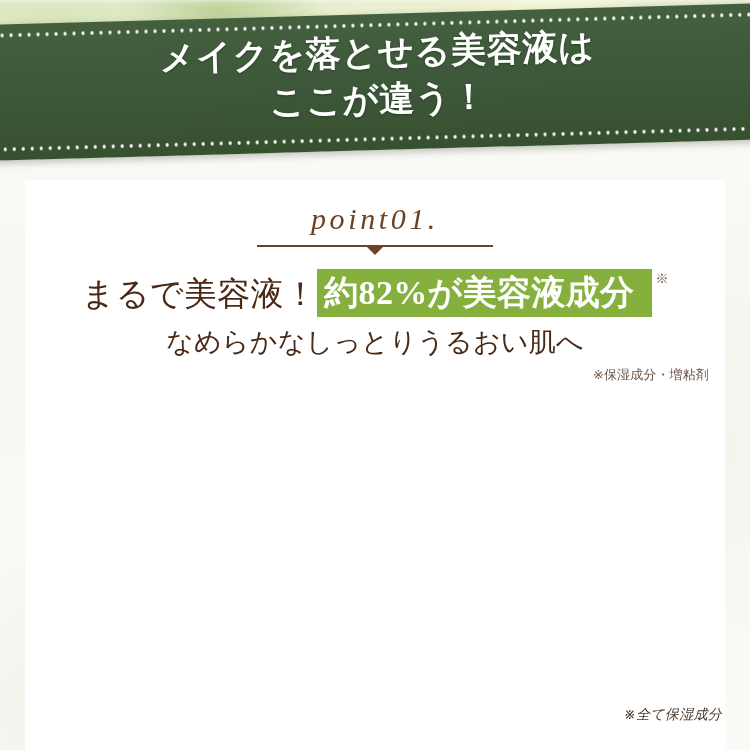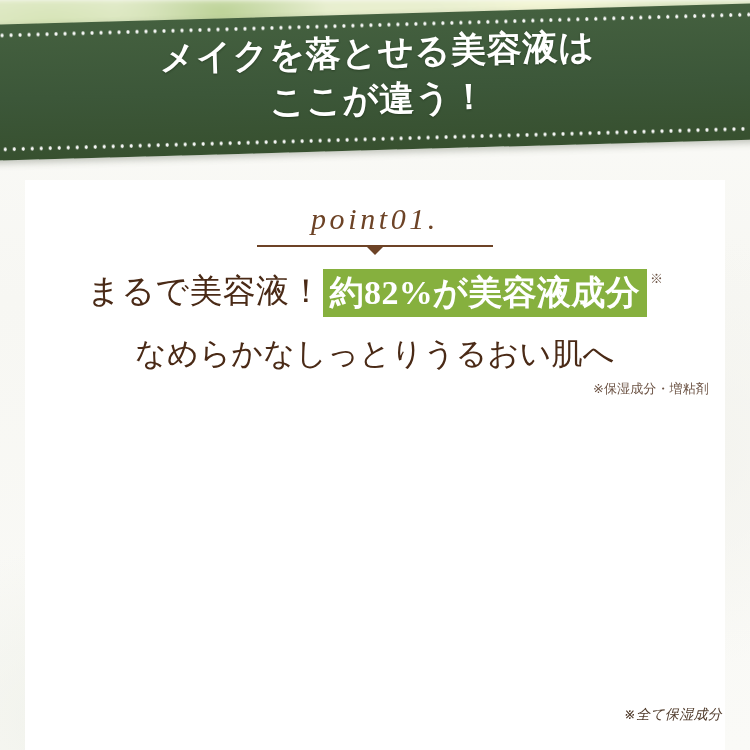--- a/index.html
+++ b/index.html
@@ -133,51 +133,51 @@
   }
 
   
   .headline {
     margin-top: 22px;
     text-align: center;
     white-space: nowrap;
   }
   .headline-row1 {
     display: flex;
-    align-items: flex-start;
+    align-items: center;
     justify-content: center;
   }
   .hl-plain {
     font-size: 33px;
     font-weight: 400;
     color: #4a2a16;
     line-height: 1.2;
     letter-spacing: 0.01em;
     padding-top: 3px;
   }
   .hl-highlight {
     display: inline-block;
     background: #86b03e;
     color: #ffffff;
     font-size: 34px;
     font-weight: 700;
     line-height: 1.16;
-    padding: 4px 7px 5px 7px;
+    padding: 4px 18px 5px 7px;
     letter-spacing: 0.01em;
   }
   .hl-aster {
     font-size: 13px;
     color: #6b5243;
     line-height: 1;
     padding: 3px 0 0 3px;
     align-self: flex-start;
   }
   .headline-row2 {
-    margin-top: 18px;
-    font-size: 31px;
+    margin-top: 9px;
+    font-size: 27px;
     font-weight: 400;
     color: #4a2a16;
     letter-spacing: 0.01em;
     line-height: 1.2;
   }
   .headline-note {
     margin-top: 7px;
     padding-right: 16px;
     text-align: right;
     font-family: "Liberation Sans", "DejaVu Sans", sans-serif;

